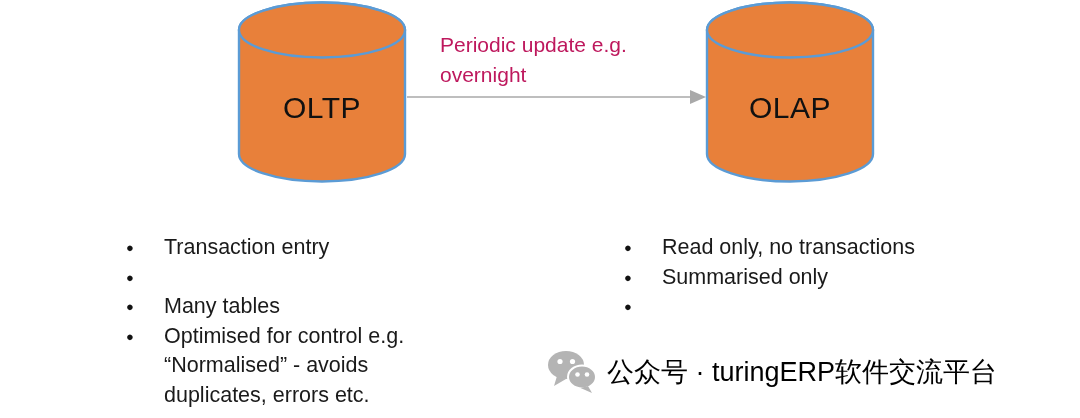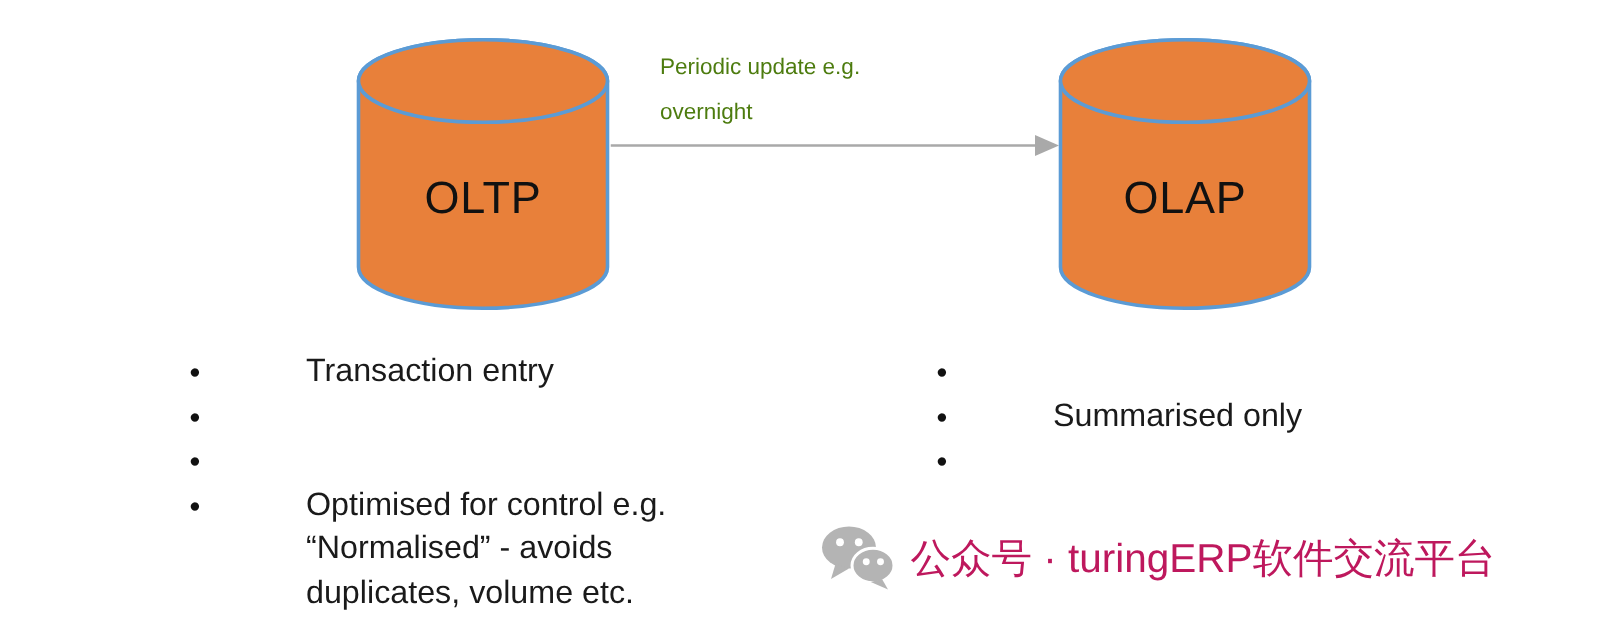--- a/index.html
+++ b/index.html
@@ -1,40 +1,40 @@
 <!DOCTYPE html>
 <html><head>
 <meta charset="utf-8">
 <style>
   html,body{margin:0;padding:0;background:#ffffff;}
   body{font-family:"Liberation Sans", sans-serif;}
   .canvas{position:relative;width:1080px;height:418px;background:#ffffff;overflow:hidden;color:#1a1a1a;}
 
   
-  .cylinder{position:absolute;top:24px;}
+  .cylinder{position:absolute;top:0;}
   .cyl-left{left:237px;}
   .cyl-right{left:705px;text-align:center;}
   .cyl-label{font-family:"Liberation Sans", sans-serif;font-size:30px;fill:#111111;letter-spacing:0.5px;}
 
   
   .arrow{position:absolute;left:407px;top:88px;}
-  .arrow-label{position:absolute;left:440px;top:30px;font-size:15px;line-height:30px;
-               white-space:pre-line;color:#4d7c0f;}
+  .arrow-label{position:absolute;left:440px;top:30px;font-size:21px;line-height:30px;
+               white-space:pre-line;color:#be185d;}
 
   
   .blist{position:absolute;list-style:none;margin:0;padding:0;}
   .blist li{display:flex;align-items:flex-start;font-size:21.5px;line-height:29.5px;color:#1a1a1a;}
   .blist .dot{flex:0 0 38px;font-size:13px;line-height:29.5px;padding-left:2px;color:#111111;}
-  .blist .txt{white-space:pre-line;margin-left:40px;}
+  .blist .txt{white-space:pre-line;}
   .list-left{left:124px;top:233px;width:370px;}
   .list-right{left:622px;top:233px;width:390px;}
 
   
   .watermark{position:absolute;left:547px;top:350px;display:flex;align-items:center;gap:10px;
-             color:#be185d;font-size:27px;white-space:nowrap;}
+             color:#000000;font-size:27px;white-space:nowrap;}
 </style>
 </head>
 <body>
 
 <div class="canvas">
 
   <div class="cylinder cyl-left">
     <svg width="170" height="184" viewBox="0 0 170 184">
       <path d="M2 30 A83 27.5 0 0 1 168 30 L168 154 A83 27.5 0 0 1 2 154 Z" fill="#E8803A" stroke="#5B9BD5" stroke-width="2.4"></path>
       <ellipse cx="85" cy="30" rx="83" ry="27.5" fill="#E8803A" stroke="#5B9BD5" stroke-width="2.4"></ellipse>
@@ -61,32 +61,34 @@
   <ul class="blist list-left">
     <li>
       <span class="dot">●</span>
       <span class="txt">Transaction entry</span>
     </li>
     <li>
       <span class="dot">●</span>
     </li>
     <li>
       <span class="dot">●</span>
+      <span class="txt">Many tables</span>
     </li>
     <li>
       <span class="dot">●</span>
       <span class="txt">Optimised for control e.g.
 “Normalised” - avoids
-duplicates, volume etc.</span>
+duplicates, errors etc.</span>
     </li>
   </ul>
 
   <ul class="blist list-right">
     <li>
       <span class="dot">●</span>
+      <span class="txt">Read only, no transactions</span>
     </li>
     <li>
       <span class="dot">●</span>
       <span class="txt">Summarised only</span>
     </li>
     <li>
       <span class="dot">●</span>
     </li>
   </ul>
 

